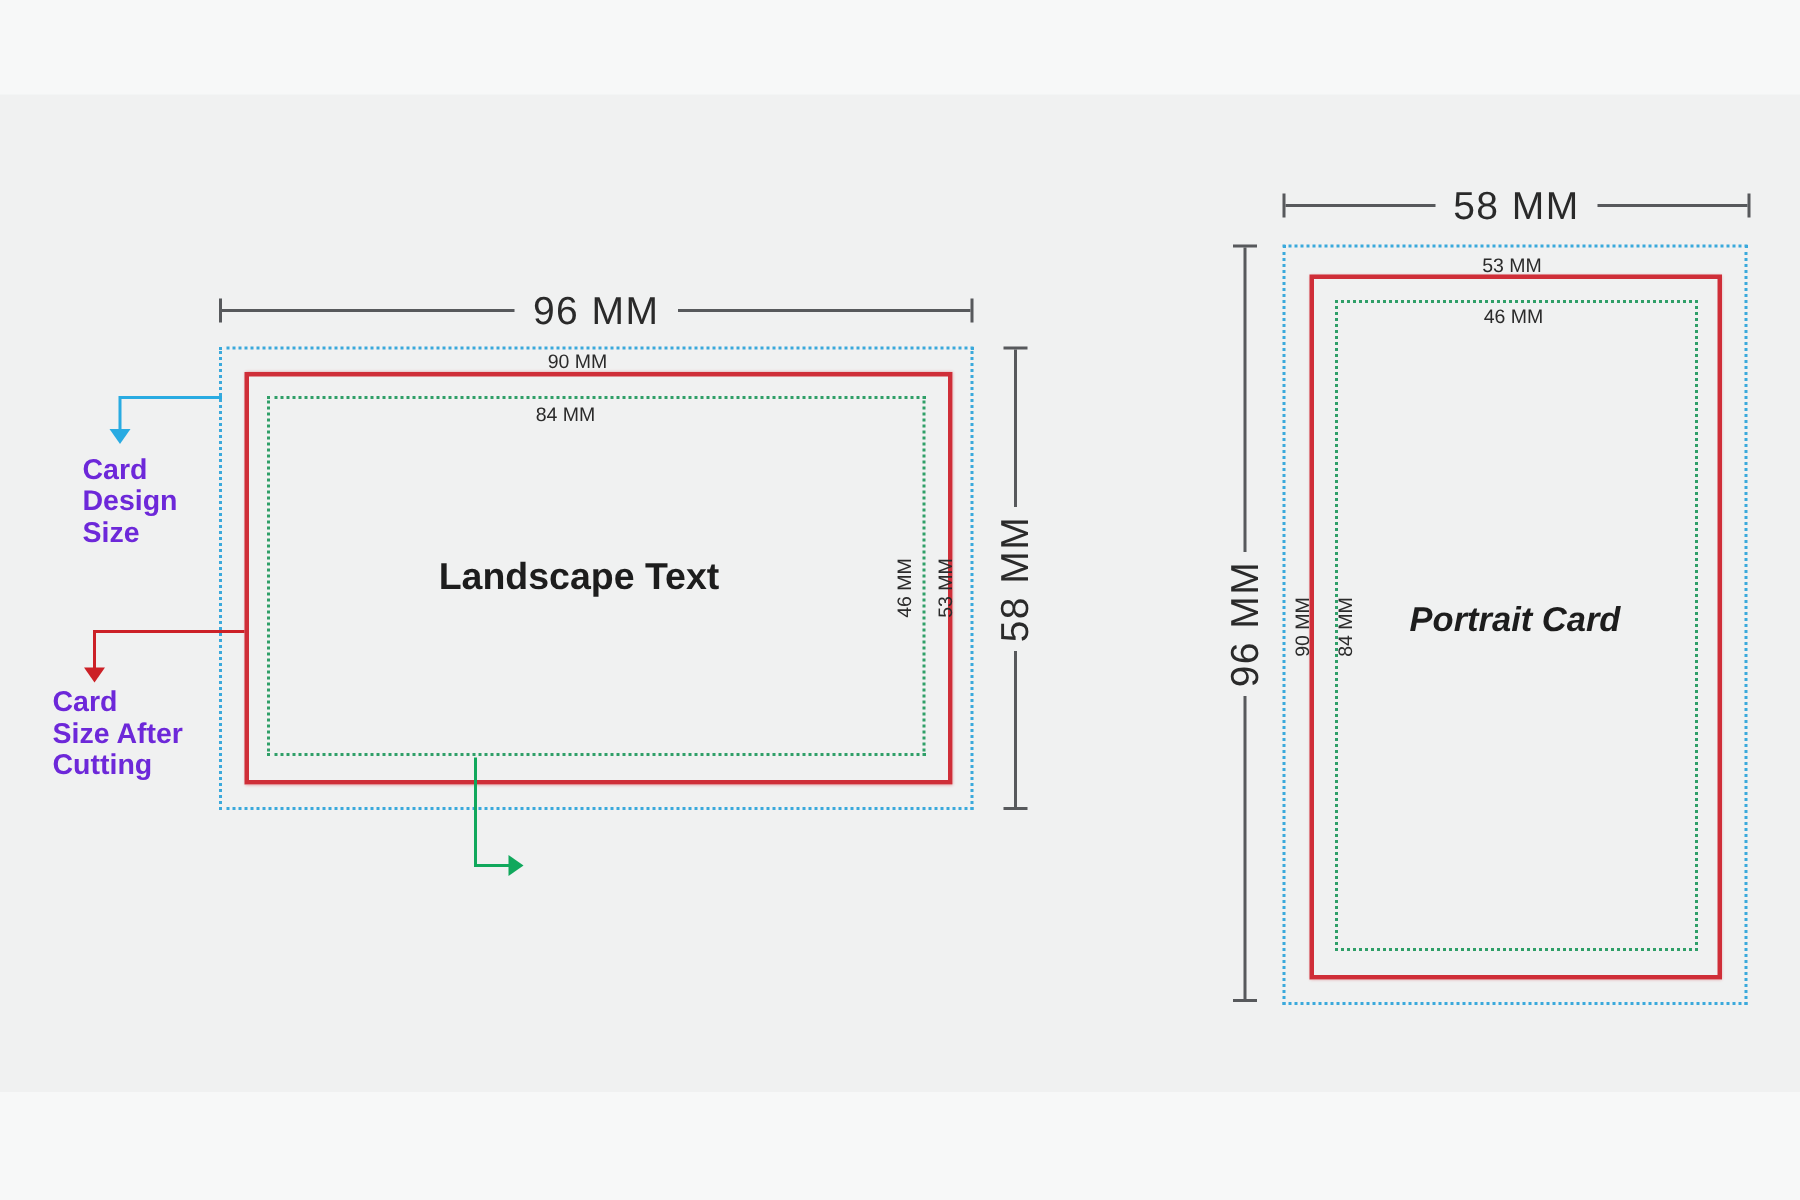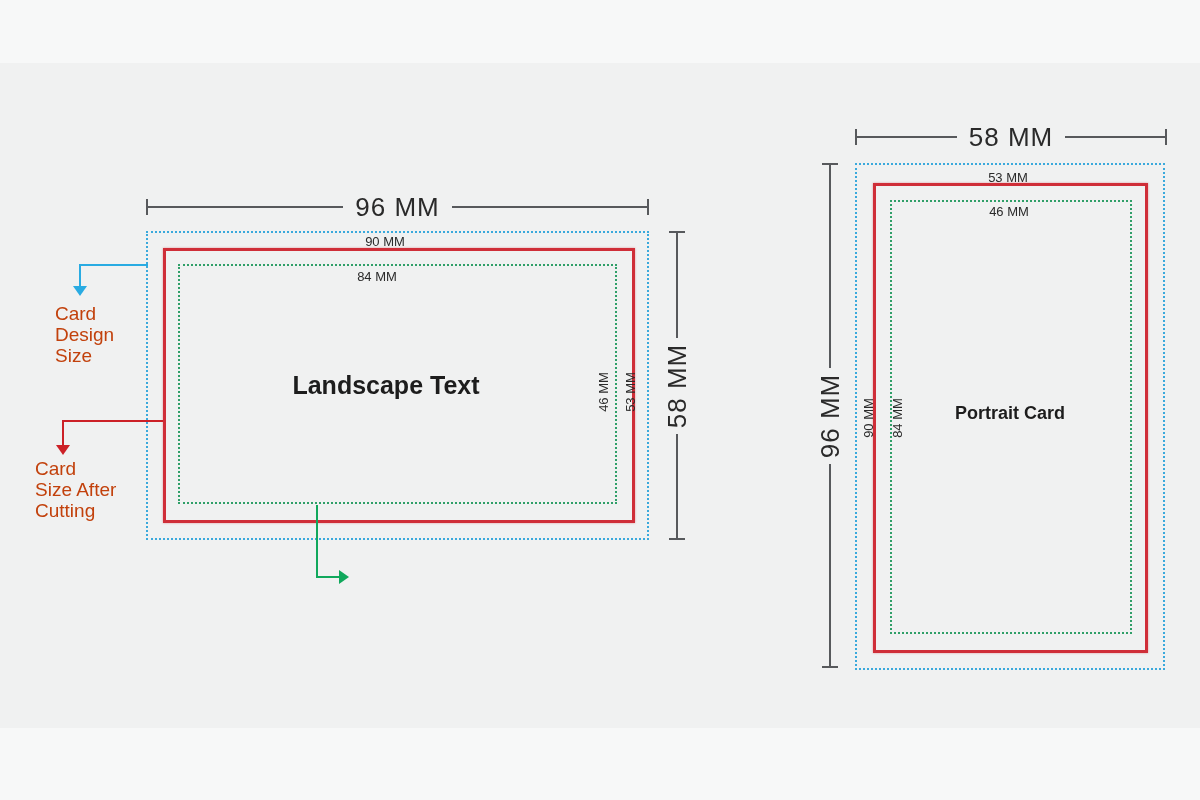--- a/index.html
+++ b/index.html
@@ -42,21 +42,21 @@
   .card-title { font-size:25px; font-weight:bold; color:#1d1d1d; }
 
   
   .lead { position:absolute; }
   .tri-down { width:0; height:0; border-left:7px solid transparent; border-right:7px solid transparent; border-top:10px solid; }
   .tri-right { width:0; height:0; border-top:7px solid transparent; border-bottom:7px solid transparent; border-left:10px solid; }
   .blue-ln { background:#29abe2; } .blue-tri { border-top-color:#29abe2; }
   .red-ln { background:#cc2127; } .red-tri { border-top-color:#cc2127; }
   .green-ln { background:#10a85c; } .green-tri { border-left-color:#10a85c; }
 
-  .annot { position:absolute; font-size:19px; font-weight:normal; line-height:21px; color:#c2410c; white-space:pre-line; }
+  .annot { position:absolute; font-size:19px; font-weight:bold; line-height:21px; color:#6d28d9; white-space:pre-line; }
 </style>
 </head>
 <body>
 
 <div class="canvas">
   <div class="band"></div>
 
   <div class="dim-h" style="left:146px; top:193px; width:503px;">
     <div class="tick-v"></div>
     <div class="seg-h"></div>
@@ -113,21 +113,21 @@
     <div class="tick-v"></div>
   </div>
 
   <div class="rect design-border" style="left:855px; top:163px; width:310px; height:507px;"></div>
   <div class="rect cut-border" style="left:873px; top:183px; width:275px; height:470px;"></div>
   <div class="rect safe-border" style="left:890px; top:200px; width:242px; height:434px;"></div>
 
   <div class="ctext small-mm" style="left:1008px; top:177px;">53 MM</div>
   <div class="ctext small-mm" style="left:1009px; top:211px;">46 MM</div>
 
-  <div class="ctext card-title" style="left:1010px; top:413px; font-size:18px;">Portrait Card</div>
+  <div class="ctext card-title" style="left:1010px; top:413px; font-size:23px;font-style:italic;">Portrait Card</div>
 
   <div class="vtext small-mm" style="left:868px; top:418px;">90 MM</div>
   <div class="vtext small-mm" style="left:897px; top:418px;">84 MM</div>
 
   <div class="dim-v" style="left:816px; top:163px; height:505px;">
     <div class="tick-h"></div>
     <div class="seg-v"></div>
     <div class="vlabel-box">
       <span>96 MM</span>
     </div>

